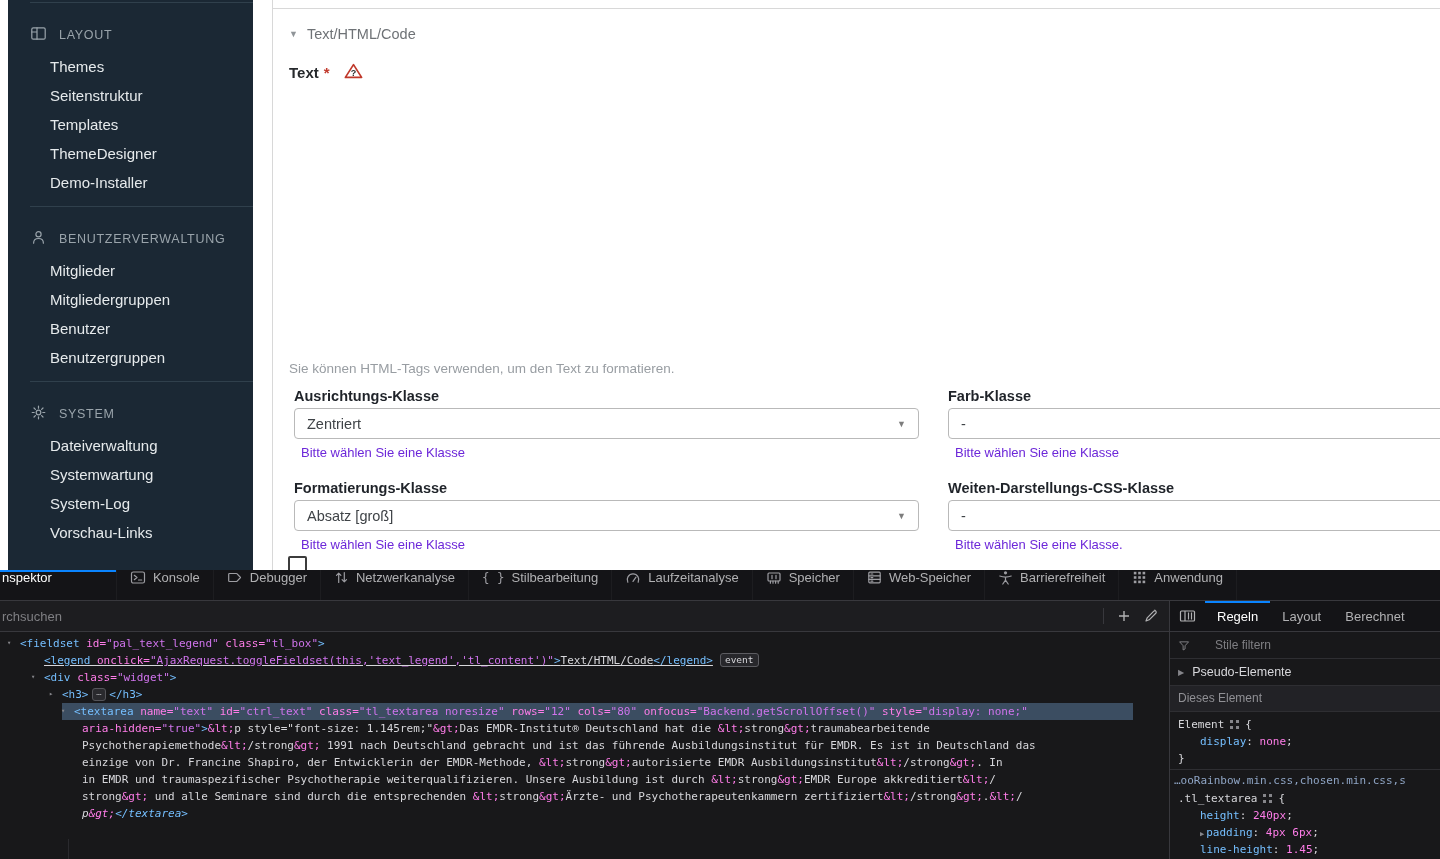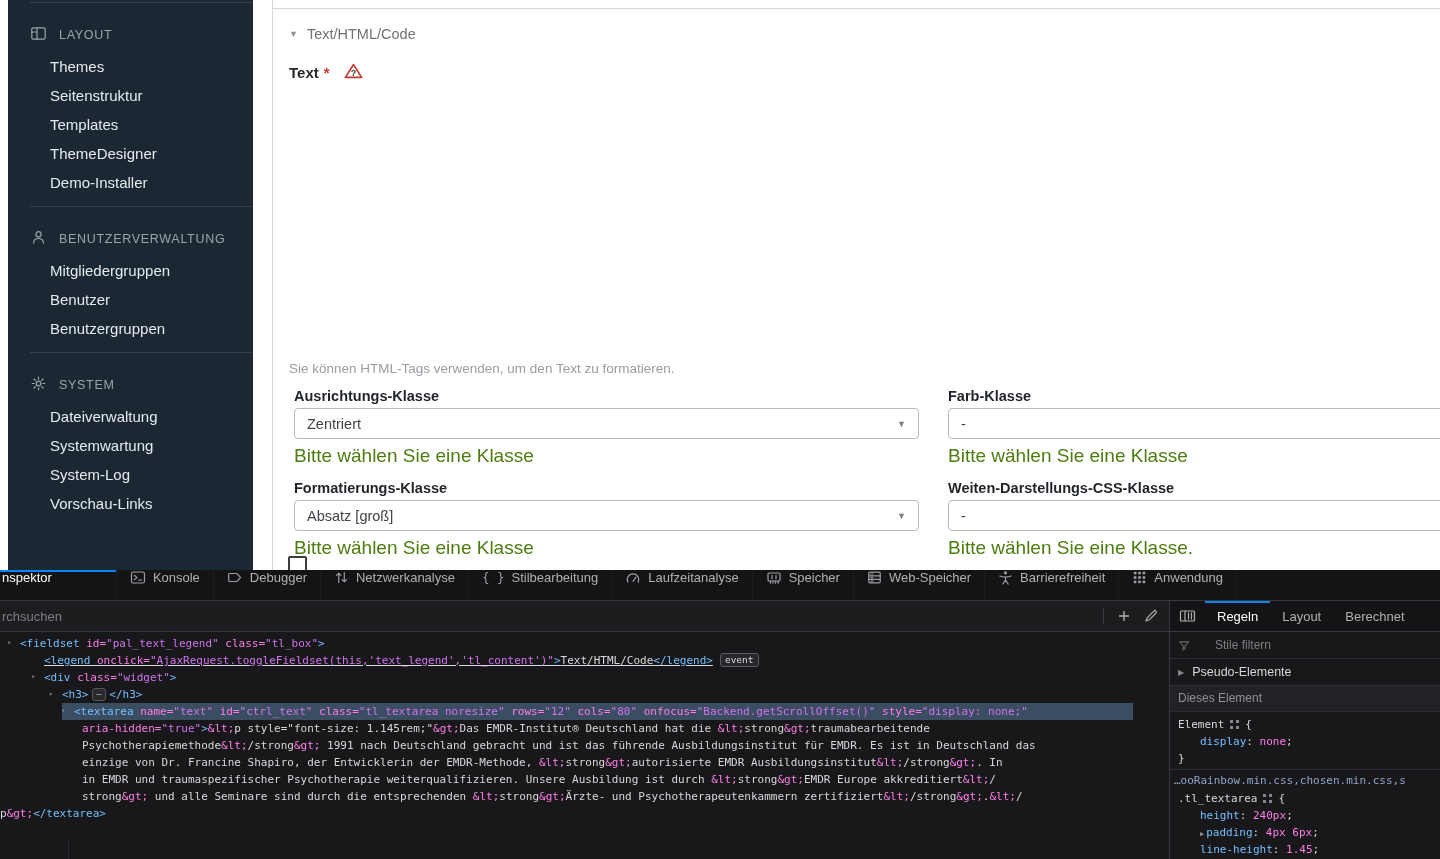--- a/index.html
+++ b/index.html
@@ -28,21 +28,21 @@
   .warn{margin-left:9px;margin-top:1px;cursor:pointer;}
   .gen-help{position:absolute;left:16px;top:361px;font-size:13.5px;color:#989da2;}
   .col{position:absolute;top:388px;}
   .col.left{left:21px;width:625px;}
   .col.right{left:675px;width:640px;}
   .field + .field{margin-top:19px;}
   .f-label{font-size:14.5px;font-weight:bold;color:#1f2329;height:18px;}
   .f-select{margin-top:2px;height:29px;border:1px solid #b9b9b9;border-radius:4px;background:#fff;
             display:flex;align-items:center;padding:0 12px;font-size:14.5px;color:#3f4347;cursor:pointer;}
   .f-select .chev{margin-left:auto;font-size:9px;color:#7d7d7d;}
-  .f-help{margin-top:6px;font-size:19px;color:#4d7c0f;height:16px;}
+  .f-help{margin-top:6px;font-size:13px;color:#6d28d9;height:16px;margin-left:7px;}
   .partial-check{position:absolute;left:15px;top:556px;width:15px;height:15px;border:2px solid #3c3c3c;
                  border-radius:2px;background:#fff;}
 
   
   .devtools{position:absolute;left:0;top:570px;width:1440px;height:289px;background:#18181a;color:#d7d7db;}
   .dt-tabbar{height:30px;background:#141417;border-bottom:1px solid #38383d;display:flex;align-items:stretch;}
   .dt-tab{position:relative;display:flex;align-items:flex-start;gap:7px;padding:0 13px;font-size:13px;
           color:#b1b1b3;cursor:pointer;border-right:1px solid rgba(255,255,255,.04);}
   .dt-tab svg{flex:0 0 auto;}
   .dt-tab.active{color:#fff;}
@@ -113,20 +113,21 @@
       <div class="sb-item">Demo-Installer</div>
       <div class="sb-gap"></div>
       <div class="sb-divider"></div>
       <div class="sb-header">
         <span><svg width="17" height="17" viewBox="0 0 17 17">
             <circle cx="8.5" cy="5.2" r="2.6" fill="none" stroke="#9aa4ab" stroke-width="1.2" stroke-linecap="round" stroke-linejoin="round"></circle>
             <path d="M3.6 14.2c0-3 2.2-4.7 4.9-4.7s4.9 1.7 4.9 4.7" fill="none" stroke="#9aa4ab" stroke-width="1.2" stroke-linecap="round" stroke-linejoin="round"></path>
           </svg></span>
         <span>BENUTZERVERWALTUNG</span>
       </div>
+      <div class="sb-item">Mitglieder</div>
       <div class="sb-item">Mitgliedergruppen</div>
       <div class="sb-item">Benutzer</div>
       <div class="sb-item">Benutzergruppen</div>
       <div class="sb-gap"></div>
       <div class="sb-divider"></div>
       <div class="sb-header">
         <span><svg width="17" height="17" viewBox="0 0 17 17">
             <circle cx="8.5" cy="8.5" r="2.3" fill="none" stroke="#9aa4ab" stroke-width="1.2" stroke-linecap="round" stroke-linejoin="round"></circle>
             <path d="M8.5 2.2v2M8.5 12.8v2M2.2 8.5h2M12.8 8.5h2M4 4l1.4 1.4M11.6 11.6 13 13M13 4l-1.4 1.4M5.4 11.6 4 13" fill="none" stroke="#9aa4ab" stroke-width="1.2" stroke-linecap="round" stroke-linejoin="round"></path>
           </svg></span>
@@ -303,21 +304,21 @@
       <div class="m-line" style="padding-left: 20px;"><span class="exp" style="left: 7px;">▾</span><span class="s-b">&lt;fieldset </span><span class="s-a">id=</span><span class="s-v">"pal_text_legend"</span><span class="s-t"> </span><span class="s-a">class=</span><span class="s-v">"tl_box"</span><span class="s-b">&gt;</span></div>
           <div class="m-line" style="padding-left: 44px; text-decoration: underline;"><span class="s-b">&lt;legend </span><span class="s-a">onclick=</span><span class="s-v">"AjaxRequest.toggleFieldset(this,'text_legend','tl_content')"</span><span class="s-b">&gt;</span><span class="s-t">Text/HTML/Code</span><span class="s-b">&lt;/legend&gt;</span><span class="badge-event">event</span></div>
           <div class="m-line" style="padding-left: 44px;"><span class="exp" style="left: 31px;">▾</span><span class="s-b">&lt;div </span><span class="s-a">class=</span><span class="s-v">"widget"</span><span class="s-b">&gt;</span></div>
           <div class="m-line" style="padding-left: 62px;"><span class="exp" style="left: 49px;">▸</span><span class="s-b">&lt;h3&gt;</span><span class="badge-dots">⋯</span><span class="s-b">&lt;/h3&gt;</span></div>
           <div class="m-line selected" style="padding-left: 74px;"><span class="exp" style="left: 61px;">▾</span><span class="s-b">&lt;textarea </span><span class="s-a">name=</span><span class="s-v">"text"</span><span class="s-t"> </span><span class="s-a">id=</span><span class="s-v">"ctrl_text"</span><span class="s-t"> </span><span class="s-a">class=</span><span class="s-v">"tl_textarea noresize"</span><span class="s-t"> </span><span class="s-a">rows=</span><span class="s-v">"12"</span><span class="s-t"> </span><span class="s-a">cols=</span><span class="s-v">"80"</span><span class="s-t"> </span><span class="s-a">onfocus=</span><span class="s-v">"Backend.getScrollOffset()"</span><span class="s-t"> </span><span class="s-a">style=</span><span class="s-v">"display: none;"</span></div>
           <div class="m-line" style="padding-left: 82px;"><span class="s-a">aria-hidden=</span><span class="s-v">"true"</span><span class="s-b">&gt;</span><span class="s-e">&amp;lt;</span><span class="s-t">p style="font-size: 1.145rem;"</span><span class="s-e">&amp;gt;</span><span class="s-t">Das EMDR-Institut® Deutschland hat die </span><span class="s-e">&amp;lt;</span><span class="s-t">strong</span><span class="s-e">&amp;gt;</span><span class="s-t">traumabearbeitende</span></div>
           <div class="m-line" style="padding-left: 82px;"><span class="s-t">Psychotherapiemethode</span><span class="s-e">&amp;lt;</span><span class="s-t">/strong</span><span class="s-e">&amp;gt;</span><span class="s-t"> 1991 nach Deutschland gebracht und ist das führende Ausbildungsinstitut für EMDR. Es ist in Deutschland das</span></div>
           <div class="m-line" style="padding-left: 82px;"><span class="s-t">einzige von Dr. Francine Shapiro, der Entwicklerin der EMDR-Methode, </span><span class="s-e">&amp;lt;</span><span class="s-t">strong</span><span class="s-e">&amp;gt;</span><span class="s-t">autorisierte EMDR Ausbildungsinstitut</span><span class="s-e">&amp;lt;</span><span class="s-t">/strong</span><span class="s-e">&amp;gt;</span><span class="s-t">. In</span></div>
           <div class="m-line" style="padding-left: 82px;"><span class="s-t">in EMDR und traumaspezifischer Psychotherapie weiterqualifizieren. Unsere Ausbildung ist durch </span><span class="s-e">&amp;lt;</span><span class="s-t">strong</span><span class="s-e">&amp;gt;</span><span class="s-t">EMDR Europe akkreditiert</span><span class="s-e">&amp;lt;</span><span class="s-t">/</span></div>
           <div class="m-line" style="padding-left: 82px;"><span class="s-t">strong</span><span class="s-e">&amp;gt;</span><span class="s-t"> und alle Seminare sind durch die entsprechenden </span><span class="s-e">&amp;lt;</span><span class="s-t">strong</span><span class="s-e">&amp;gt;</span><span class="s-t">Ärzte- und Psychotherapeutenkammern zertifiziert</span><span class="s-e">&amp;lt;</span><span class="s-t">/strong</span><span class="s-e">&amp;gt;</span><span class="s-t">.</span><span class="s-e">&amp;lt;</span><span class="s-t">/</span></div>
-          <div class="m-line" style=""><span class="s-t">p</span><span class="s-e">&amp;gt;</span><span class="s-b">&lt;/textarea&gt;</span></div>
+          <div class="m-line" style="padding-left: 82px; font-style: italic;"><span class="s-t">p</span><span class="s-e">&amp;gt;</span><span class="s-b">&lt;/textarea&gt;</span></div>
         </div>
 
       <div class="dt-rules">
         <div class="r-filter">
           <svg width="13" height="13" viewBox="0 0 16 16">
               <path d="M2 3.5h11l-4.3 4.8v3.9l-2.4 1.3v-5.2z" fill="none" stroke="#7f7f83" stroke-width="1.2" stroke-linejoin="round"></path>
             </svg>
           <span>Stile filtern</span>
         </div>
         <div class="r-pseudo">

